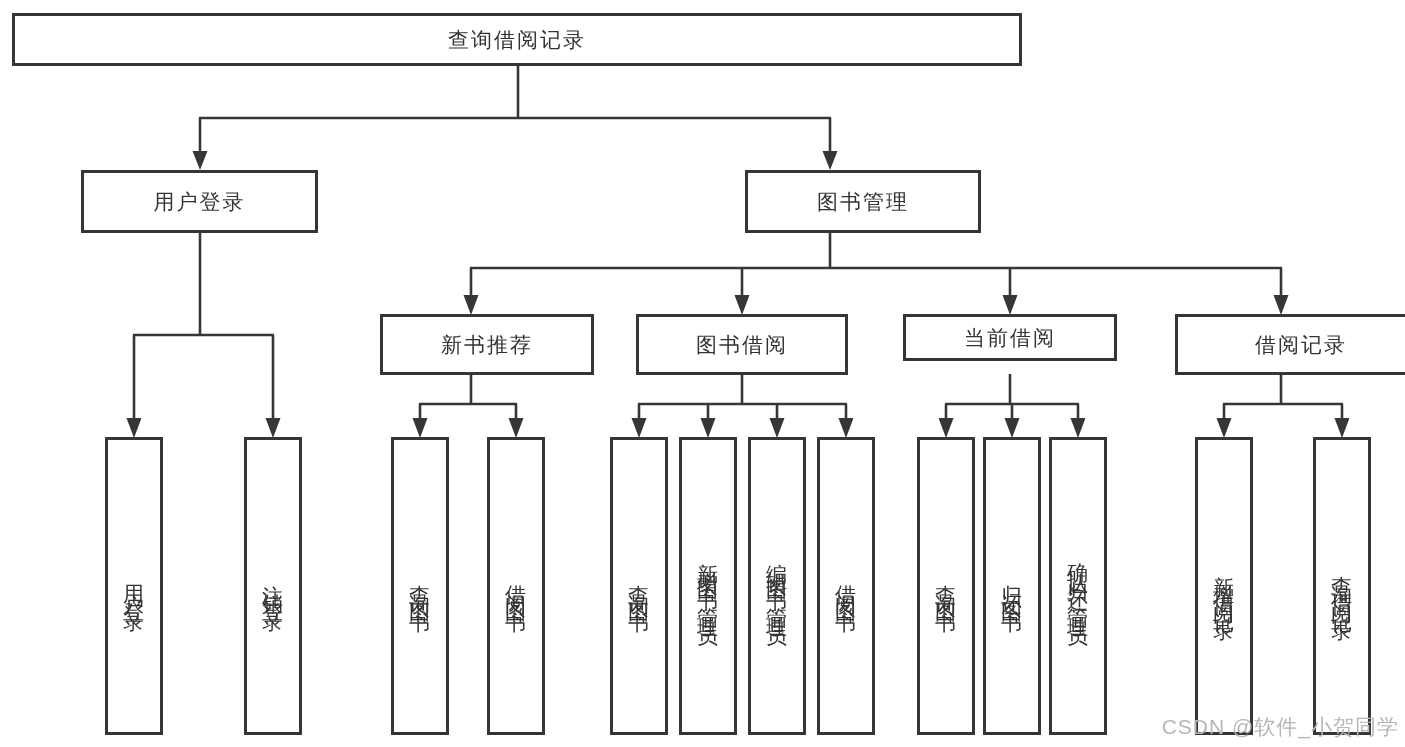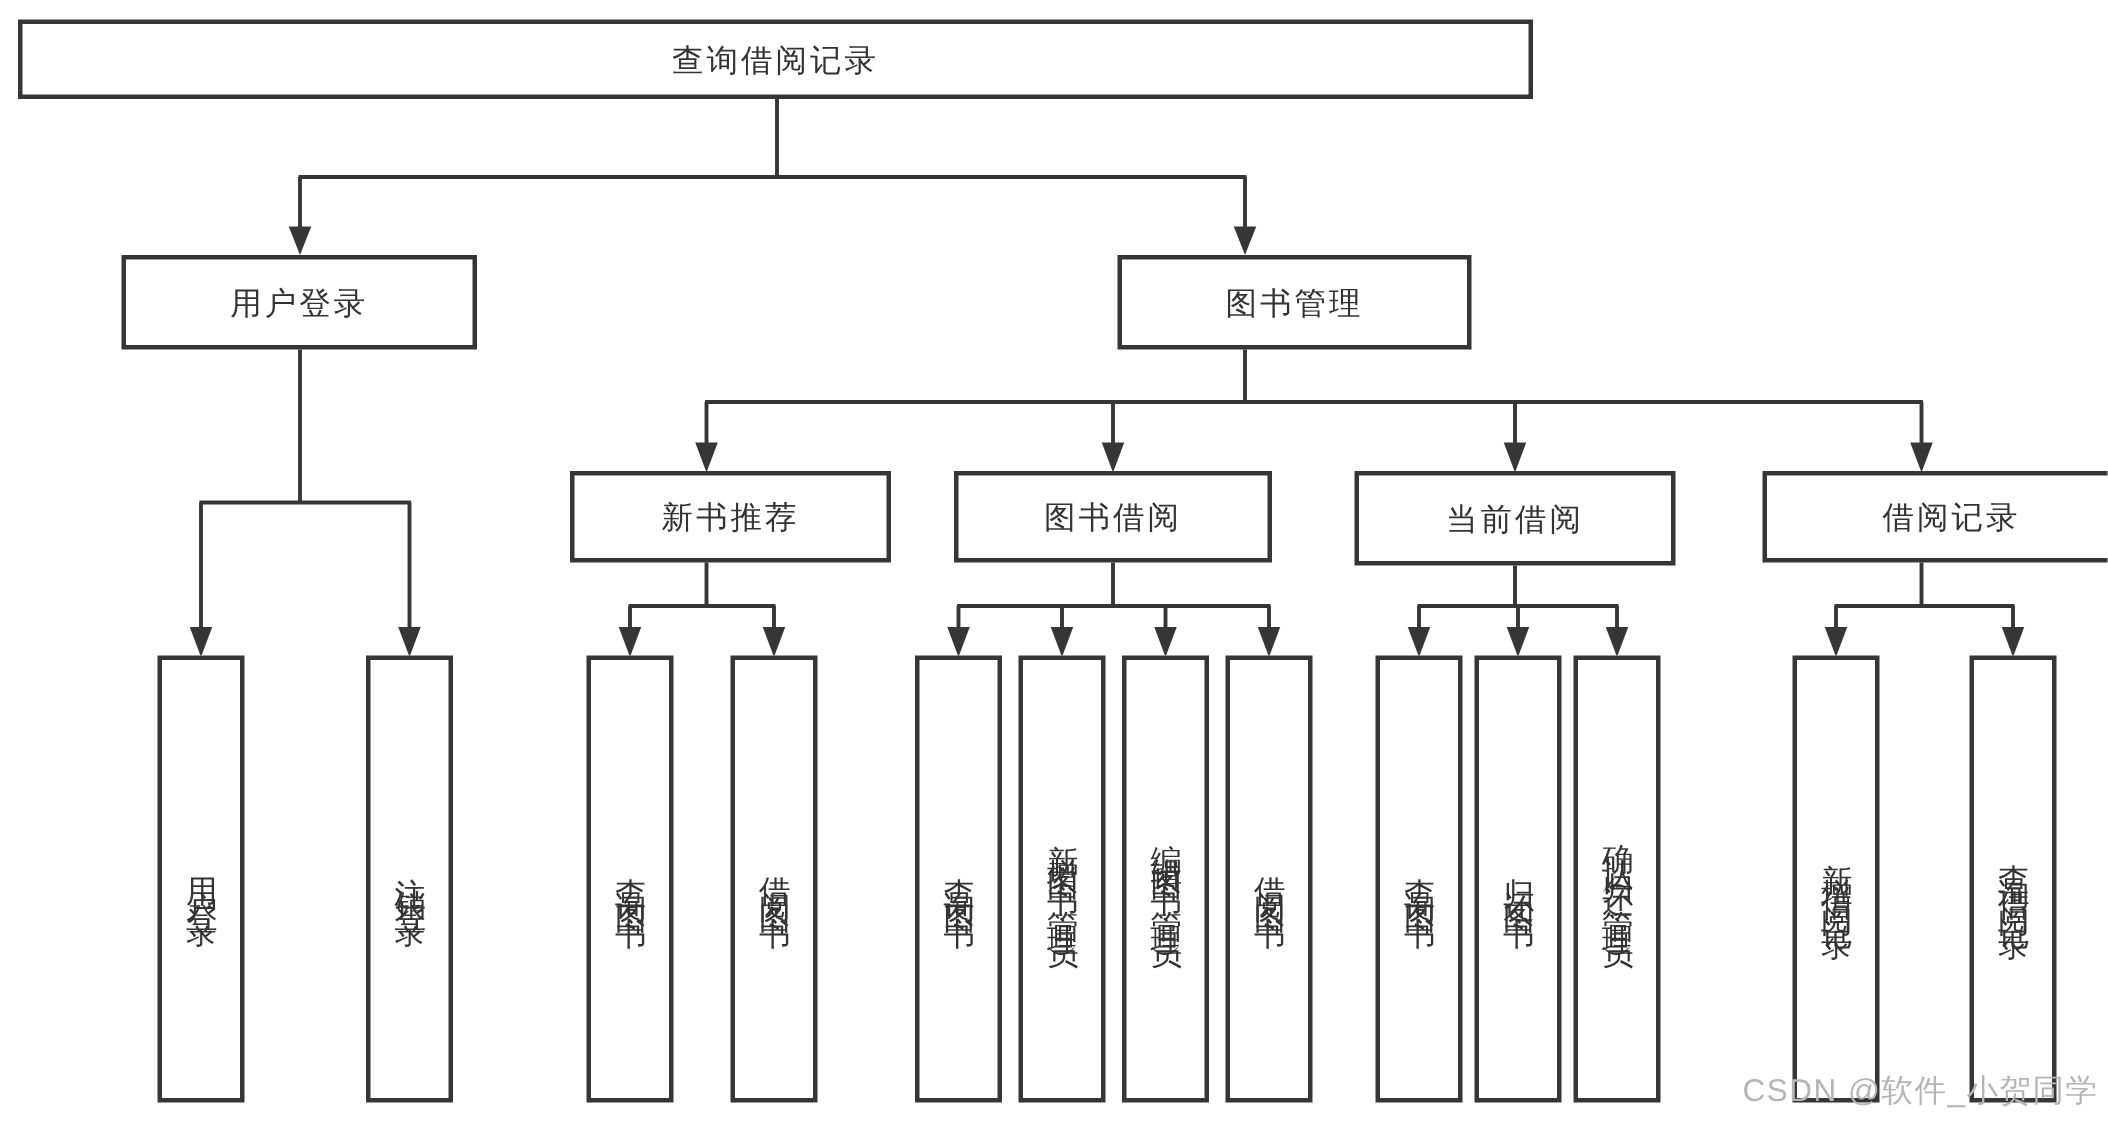--- a/index.html
+++ b/index.html
@@ -120,21 +120,21 @@
     <polygon points="1334.5,418 1349.5,418 1342,438"></polygon>
   </svg>
 
   <div class="box hbox" style="left:12px; top:13px; width:1010px; height:53px;">查询借阅记录</div>
 
   <div class="box hbox" style="left:81px; top:170px; width:237px; height:63px;">用户登录</div>
   <div class="box hbox" style="left:745px; top:170px; width:236px; height:63px;">图书管理</div>
 
   <div class="box hbox" style="left:364px; top:314px; width:214px; height:61px;margin-left:16px;">新书推荐</div>
   <div class="box hbox" style="left:636px; top:314px; width:212px; height:61px;">图书借阅</div>
-  <div class="box hbox" style="left:903px; top:314px; width:214px; height:63px;">当前借阅</div>
+  <div class="box hbox" style="left:903px; top:314px; width:214px; height:47px;">当前借阅</div>
   <div class="box hbox" style="left:1175px; top:314px; width:252px; height:61px;">借阅记录</div>
 
   <div class="box vbox" style="left:105px; top:437px; width:58px; height:298px;">用户登录</div>
   <div class="box vbox" style="left:244px; top:437px; width:58px; height:298px;">注销登录</div>
 
   <div class="box vbox" style="left:391px; top:437px; width:58px; height:298px;">查询图书</div>
   <div class="box vbox" style="left:487px; top:437px; width:58px; height:298px;">借阅图书</div>
 
   <div class="box vbox" style="left:610px; top:437px; width:58px; height:298px;">查询图书</div>
   <div class="box vbox" style="left:679px; top:437px; width:58px; height:298px;">新增图书（管理员）</div>

